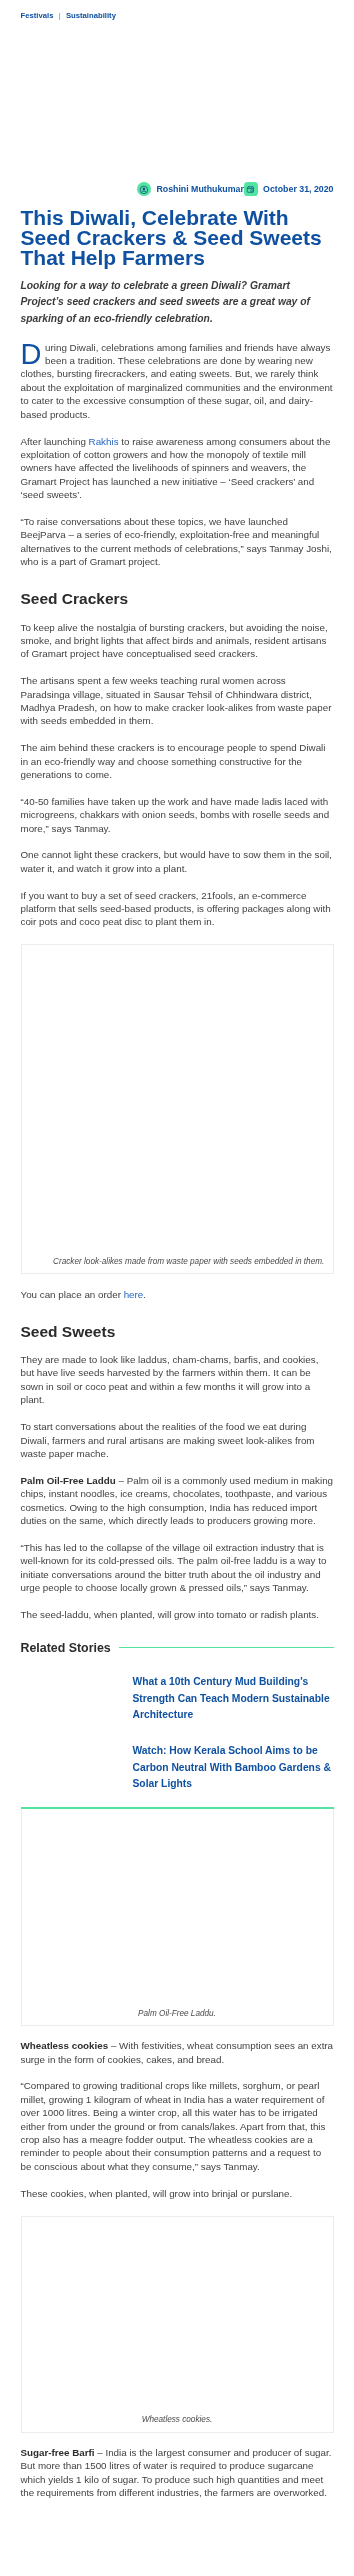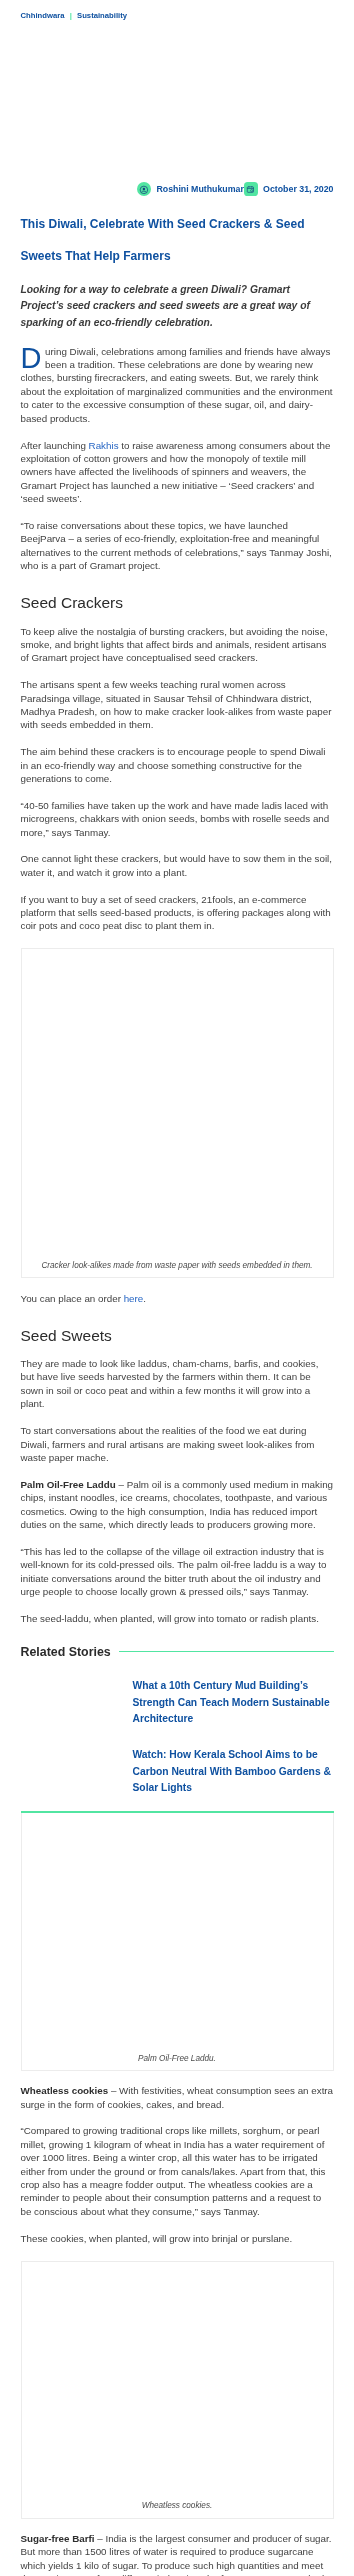--- a/index.html
+++ b/index.html
@@ -34,58 +34,58 @@
   .square-icon {
     width: 14px; height: 14px; border-radius: 3.6px;
     background: #52e5a2; display: flex; align-items: center; justify-content: center;
     flex: 0 0 auto;
   }
   .byline-name, .byline-date { color: #0f51a0; font-weight: bold; font-size: 8.8px; }
 
   
   h1.title {
     margin-top: 11.3px;
-    color: #0f51a0; font-size: 12px; line-height: 32px; font-weight: bold;
+    color: #0f51a0; font-size: 21px; line-height: 20px; font-weight: bold;
   }
   .subtitle {
     margin-top: 10px;
     font-size: 10.3px; line-height: 16.5px; font-style: italic; font-weight: bold;
     color: #3c3c3c;
   }
 
   
   .article p.body-p { font-size: 9.8px; line-height: 13.4px; margin-top: 13.4px; color: #424242; }
   .article p.body-p b { color: #2e2e2e; }
   .dropcap {
     float: left;
     color: #0f51a0;
     font-size: 29px; line-height: 24px;
     padding-right: 3.6px; padding-top: 1px;
   }
   a.inline-link { color: #2766c4; text-decoration: none; }
   h2.sec {
     margin-top: 21.6px;
-    font-size: 15.5px; font-weight: normal; color: #2b2b2b;
+    font-size: 15.5px; font-weight: bold; color: #2b2b2b;
   }
   h2.sec + p.body-p { margin-top: 12.4px; }
 
   
   figure.fig {
     margin-top: 15.5px;
     border: 0.5px solid #ececec;
     display: flex; flex-direction: column; justify-content: flex-end;
     background: #ffffff;
   }
   figure.fig .fig-blank { flex: 1 1 auto; }
   figure.fig figcaption {
     text-align: center; font-style: italic; font-size: 8.2px; color: #4a4a4a;
     padding: 5.2px 8.2px 7.2px 8.2px;
   }
-  .fig-tall { height: 330px; }
-  .fig-std  { height: 258px; }
+  .fig-tall { height: 330px; align-items: flex-end; }
+  .fig-std  { height: 217px; }
 
   
   .related { margin-top: 19.6px; }
   .related-head { display: flex; align-items: center; gap: 8.2px; justify-content: space-between; }
   .related-title { font-size: 12.4px; font-weight: bold; color: #2b2b2b; white-space: nowrap; }
   .related-rule { flex: 1 1 auto; height: 1.5px; background: #52e5a2; }
   .related-row { display: flex; align-items: flex-start; gap: 11px; margin-top: 12.4px; }
   .related-thumb { width: 101px; height: 45px; background: #ffffff; flex: 0 0 auto; }
   .related-link {
     color: #0f51a0; font-weight: bold; font-size: 10.3px; line-height: 16.5px;
@@ -94,21 +94,21 @@
   .related-bottom { height: 1.5px; background: #52e5a2; margin-top: 14.4px; }
   .related + figure.fig { margin-top: 0; border-top: none; }
 </style>
 </head>
 <body>
 
 <div class="page">
   <div class="container">
 
     <nav class="breadcrumb">
-      <a href="#">Chhindwara</a><span class="crumb-sep">|</span><a href="#">Sustainability</a>
+      <a href="#">Festivals</a><span class="crumb-sep">|</span><a href="#">Sustainability</a>
     </nav>
 
     <div class="hero"></div>
 
     <div class="byline-row">
       <div class="byline-left">
         <span class="round-icon">
           <svg width="9.8" height="9.8" viewBox="0 0 24 24" fill="none">
             <circle cx="12" cy="12" r="9.2" stroke="#14407e" stroke-width="1.8"></circle>
             <circle cx="12" cy="9.6" r="3" fill="#14407e"></circle>

